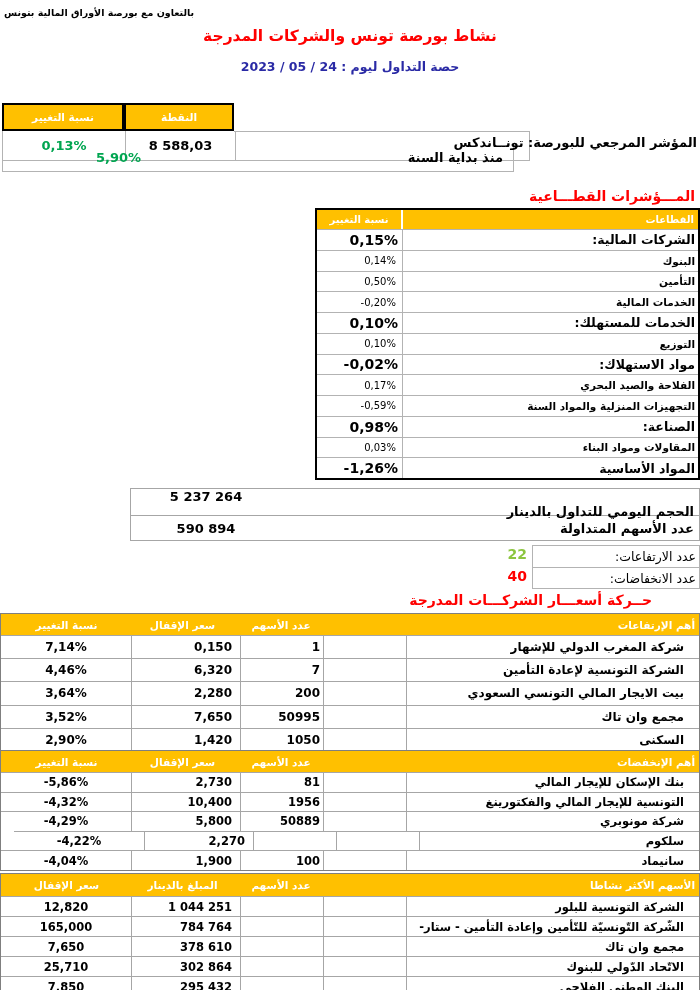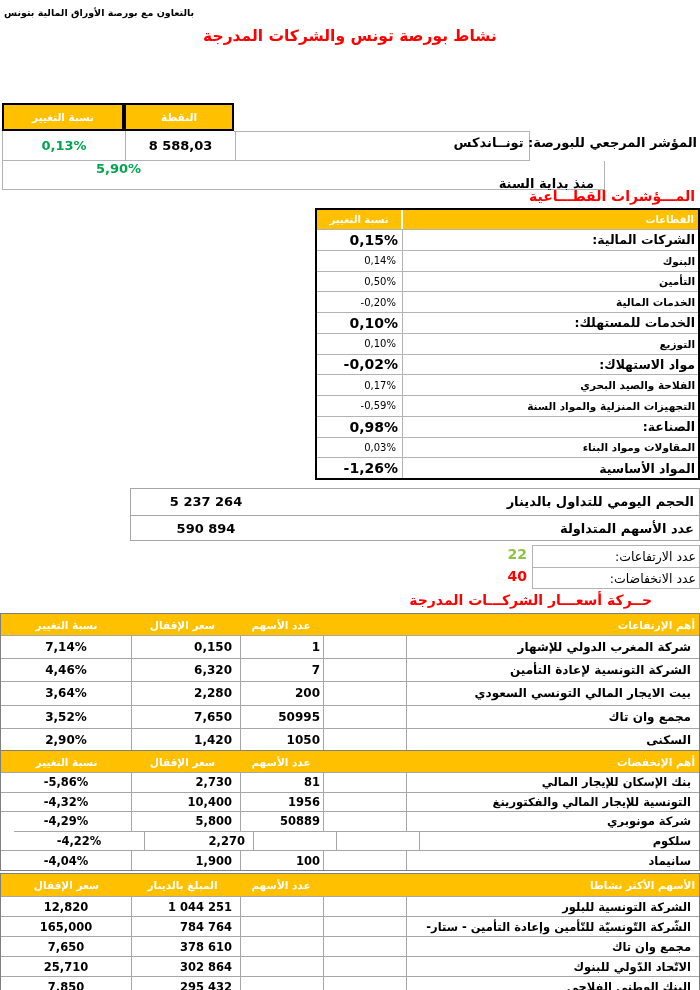--- a/index.html
+++ b/index.html
@@ -17,22 +17,22 @@
              display:flex;align-items:center;justify-content:center;}
   .idx-hA{left:2px;width:122px;}
   .idx-hB{left:124px;width:110px;}
   .idx-topline{position:absolute;left:234px;top:131px;width:296px;border-top:1px solid #b3b3b3;}
   .idx-r1{position:absolute;left:2px;top:131px;width:528px;height:30px;box-sizing:border-box;
           border:1px solid #b3b3b3;border-top:none;display:flex;direction:ltr;}
   .idx-r1 .vA{width:122px;border-right:1px solid #b3b3b3;display:flex;align-items:center;justify-content:center;
           color:var(--green);font-weight:bold;font-size:13px;direction:ltr;}
   .idx-r1 .vB{width:109px;border-right:1px solid #b3b3b3;display:flex;align-items:center;justify-content:center;
           font-weight:bold;font-size:13px;direction:ltr;}
-  .idx-r2{position:absolute;left:2px;top:161px;width:603px;height:29px;box-sizing:border-box;
-          border:1px solid #b3b3b3;border-top:none;display:flex;direction:ltr;flex-direction:column;}
+  .idx-r2{position:absolute;left:2px;top:143px;width:512px;height:29px;box-sizing:border-box;
+          border:1px solid #b3b3b3;border-top:none;display:flex;direction:ltr;}
   .idx-r2 .vY{width:231px;display:flex;align-items:center;justify-content:center;
           color:var(--green);font-weight:bold;font-size:13px;direction:ltr;}
   .idx-r2 .lY{flex:1;direction:rtl;display:flex;align-items:center;padding-right:10px;
           font-weight:bold;font-size:13px;}
   .idx-label1{position:absolute;top:135px;right:3px;font-weight:bold;font-size:13px;white-space:nowrap;}
   
   .sector-heading{position:absolute;top:188px;right:5px;color:var(--red);font-weight:bold;font-size:14px;}
   .sector-table{position:absolute;top:208px;left:315px;width:385px;border:2px solid #000;
                 box-sizing:border-box;direction:ltr;}
   .sec-head{display:flex;height:19px;background:var(--orange);color:#fff;font-weight:bold;font-size:10px;}
@@ -44,21 +44,21 @@
                   display:flex;align-items:center;justify-content:flex-end;padding-right:6px;
                   box-sizing:border-box;font-size:10px;}
   .sector-row .lc{flex:1;direction:rtl;display:flex;align-items:center;padding-right:3px;
                   font-weight:bold;font-size:10.5px;}
   .sector-row.bold .vc{font-weight:bold;font-size:14px;padding-right:4px;}
   .sector-row.bold .lc{font-size:12.5px;}
   
   .stats-box{position:absolute;top:488px;left:130px;width:570px;height:53px;border:1px solid #a6a6a6;
              box-sizing:border-box;}
   .stats-row{display:flex;height:25.5px;direction:ltr;}
-  .stats-row.first{border-bottom:1px solid #a6a6a6;}
+  .stats-row.first{border-bottom:1px solid #a6a6a6;flex-direction:column;}
   .stats-row .num{width:150px;display:flex;align-items:center;justify-content:center;
                   font-weight:bold;font-size:13px;direction:ltr;}
   .stats-row .lbl{flex:1;direction:rtl;display:flex;align-items:center;padding-right:5px;
                   font-weight:bold;font-size:13px;}
   .updown-box{position:absolute;top:545px;right:0;width:168px;height:44px;border:1px solid #b3b3b3;
               box-sizing:border-box;}
   .updown-row{height:21px;display:flex;align-items:center;padding-right:3px;
               font-weight:normal;font-size:12.5px;}
   .updown-row.first{border-bottom:1px solid #b3b3b3;}
   .count{position:absolute;right:173px;width:60px;text-align:right;font-weight:bold;font-size:14px;direction:ltr;}
@@ -69,30 +69,31 @@
   .ctable{position:absolute;left:0;width:700px;border:1px solid #7f7f7f;box-sizing:border-box;direction:ltr;}
   .chead{display:flex;background:var(--orange);color:#fff;font-weight:bold;font-size:10.5px;}
   .chead div{display:flex;align-items:center;justify-content:center;box-sizing:border-box;}
   .chead .h5{flex:1;direction:rtl;justify-content:flex-start;padding-right:4px;}
   .crow{display:flex;border-top:1px solid #a6a6a6;font-weight:bold;}
   .crow div{display:flex;align-items:center;box-sizing:border-box;}
   .c1{width:131px;border-right:1px solid #a6a6a6;justify-content:center;direction:ltr;}
   .c2{width:109px;border-right:1px solid #a6a6a6;justify-content:flex-end;padding-right:8px;direction:ltr;}
   .c3{width:83px;border-right:1px solid #a6a6a6;justify-content:flex-end;padding-right:3px;direction:ltr;}
   .c4{width:83px;border-right:1px solid #a6a6a6;}
-  .c5{flex:1;direction:rtl;padding-right:8px;}
+  .c5{flex:1;direction:rtl;padding-right:15px;}
   .chead .c1,.chead .c2,.chead .c3,.chead .c4{border-right:none;}
 </style>
 </head>
 <body>
 
 <div class="page" style="--orange: #FFC000; --red: #FF0000; --navy: #2A2AA5; --green: #00A550; --lgreen: #8CC53F; --red2: #FF0000;">
 
   <div class="coop-note">بالتعاون مع بورصة الأوراق المالية بتونس</div>
   <div class="main-title">نشاط بورصة تونس والشركات المدرجة</div>
+  <div class="session-line">حصة التداول ليوم : 24 / 05 / 2023</div>
 
   <div class="idx-hcell idx-hA">نسبة التغيير</div>
   <div class="idx-hcell idx-hB">النقطة</div>
   <div class="idx-topline"></div>
   <div class="idx-r1">
     <div class="vA">0,13%</div>
     <div class="vB">8 588,03</div>
   </div>
   <div class="idx-r2">
     <div class="vY">5,90%</div>

